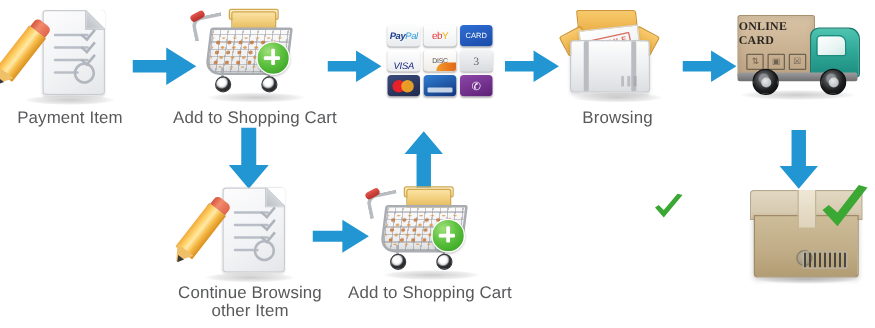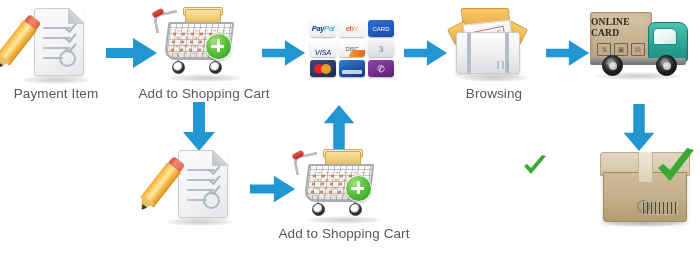--- a/index.html
+++ b/index.html
@@ -486,20 +486,22 @@
       </div>
       <div class="pencil">
         <div class="pencil-eraser"></div>
         <div class="pencil-band"></div>
         <div class="pencil-body"></div>
         <div class="pencil-tip"></div>
         <div class="pencil-lead"></div>
       </div>
     </div>
   </div>
+  <div class="caption" style="left:130px;top:226px;width:140px;">Continue Browsing
+other Item</div>
 
   <div class="arrow" style="left:250px;top:172px;">
     <svg width="46" height="34" viewBox="0 0 52 34">
       <path d="M0 12 H27 V2 L51 17 L27 32 V22 H0 Z" fill="#2196d3"></path>
     </svg>
   </div>
 
   <div class="node" style="left:292px;top:146px;width:104px;height:78px;">
     <div class="shadow" style="left:14px;top:70px;width:78px;height:8px;"></div>
     <div class="cart" style="left:0;top:0;width:104px;height:72px;">

